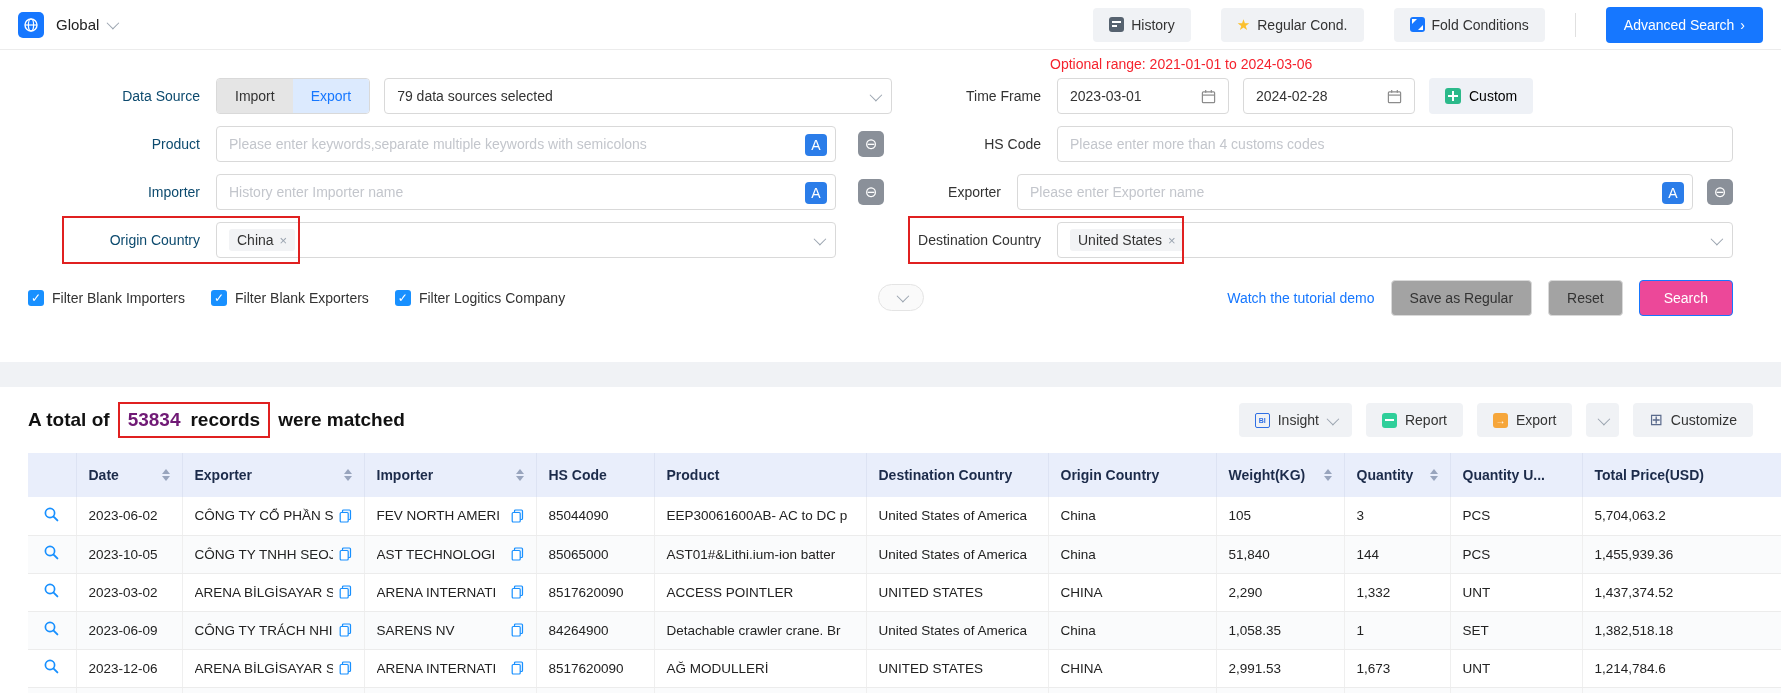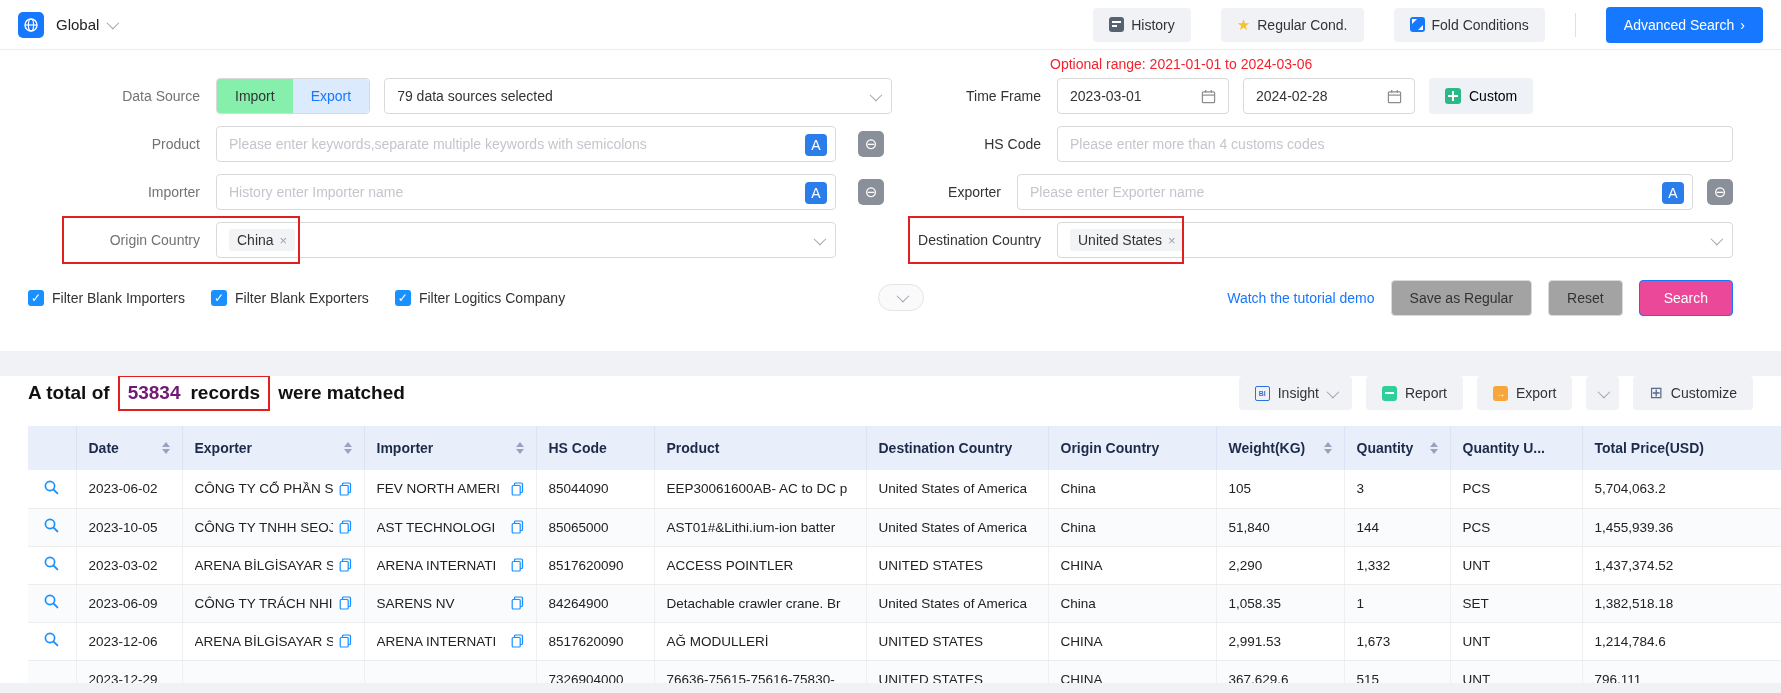--- a/index.html
+++ b/index.html
@@ -25,28 +25,28 @@
   .hist-ic { width:15px; height:15px; background:#56626f; border-radius:3px; position:relative; }
   .hist-ic:before { content:""; position:absolute; left:3px; right:3px; top:4px; height:2px; background:#fff; }
   .hist-ic:after { content:""; position:absolute; left:3px; width:5px; top:8px; height:2px; background:#fff; }
   .fold-ic { width:15px; height:15px; background:#1677ff; border-radius:3px; position:relative; }
   .fold-ic:before { content:""; position:absolute; width:0; height:0; left:2px; top:2px;
     border-left:5px solid #fff; border-bottom:5px solid transparent; }
   .fold-ic:after { content:""; position:absolute; width:0; height:0; right:2px; bottom:2px;
     border-right:5px solid #fff; border-top:5px solid transparent; }
 
   
-  .panel { background:#fff; position:relative; padding:28px 48px 23px 0; }
+  .panel { background:#fff; position:relative; padding:28px 48px 34px 0; }
   .opt-range { position:absolute; top:6px; left:1050px; color:#f5222d; font-size:14px; }
   .frow { display:flex; align-items:center; height:36px; margin-bottom:12px; position:relative; }
-  .lbl { width:216px; text-align:right; padding-right:16px; flex:none; color:#737373; }
+  .lbl { width:216px; text-align:right; padding-right:16px; flex:none; color:#0c4a6e; }
   .rlbl { flex:1; text-align:right; padding-right:16px; color:#333; white-space:nowrap; }
   .rfield { width:676px; flex:none; }
   .seg { display:flex; border:1px solid #d9d9d9; border-radius:4px; overflow:hidden; flex:none; height:36px; }
-  .seg-item { padding:0 18px; display:flex; align-items:center; font-size:14px; cursor:pointer; background:#86efac; }
+  .seg-item { padding:0 18px; display:flex; align-items:center; font-size:14px; cursor:pointer; background:#e5e5e5; }
   .seg-item.active { background:#dceafe; color:#1677ff; }
   .sel, .inp { border:1px solid #d9d9d9; border-radius:4px; height:36px; background:#fff;
     display:flex; align-items:center; padding:0 12px; }
   .sel { justify-content:space-between; cursor:pointer; }
   .ds-select { width:508px; margin-left:14px; }
   .inp-wide { width:620px; position:relative; padding-right:40px; }
   .placeholder { color:#c3c6cc; white-space:nowrap; overflow:hidden; }
   .trans-ic { position:absolute; right:8px; top:7px; width:22px; height:22px; background:#2b7de9;
     border-radius:4px; color:#fff; display:flex; align-items:center; justify-content:center; cursor:pointer; }
   .excl-btn { width:26px; height:26px; background:#8a9099; border:none; border-radius:5px; color:#fff;
@@ -71,21 +71,21 @@
     border:1px solid #e4e4e4; border-radius:14px; display:flex; align-items:center; justify-content:center; cursor:pointer; }
   .chk-right { margin-left:auto; display:flex; align-items:center; gap:16px; }
   .link { color:#1677ff; cursor:pointer; }
   .btn { background:#a3a3a3; border:1px solid #d9d9d9; border-radius:4px; height:36px; padding:0 18px;
     font-size:14px; color:#333; cursor:pointer; }
   .btn-primary { background:#ec4899; border-color:#1677ff; color:#fff; padding:0 24px; }
 
   .gap-band { height:25px; background:#f0f2f5; }
 
   
-  .results { background:#fff; padding-top:0; height:307px; overflow:hidden; }
+  .results { background:#fff; padding-top:16px; height:307px; overflow:hidden; }
   .res-head { display:flex; align-items:center; padding:0 28px; }
   .res-title { font-size:19px; font-weight:bold; color:#111; display:flex; align-items:center; gap:6px; }
   .rec-box { border:2px solid #e02020; padding:5px 8px; margin:-5px 2px; display:inline-flex; gap:10px; }
   .rec-count { color:#701a75; }
   .res-toolbar { margin-left:auto; display:flex; align-items:center; gap:14px; }
   .tool-btn { background:#f0f2f5; border:none; border-radius:4px; height:34px; padding:0 16px;
     display:flex; align-items:center; gap:8px; font-size:14px; color:#333; cursor:pointer; }
   .insight-ic { width:15px; height:15px; border:1.5px solid #2f6fe4; border-radius:2px;
     color:#2f6fe4; font-size:7px; font-weight:bold; display:flex; align-items:center; justify-content:center; }
   .report-ic { width:15px; height:15px; background:#2fcf9a; border-radius:3px; position:relative; }

